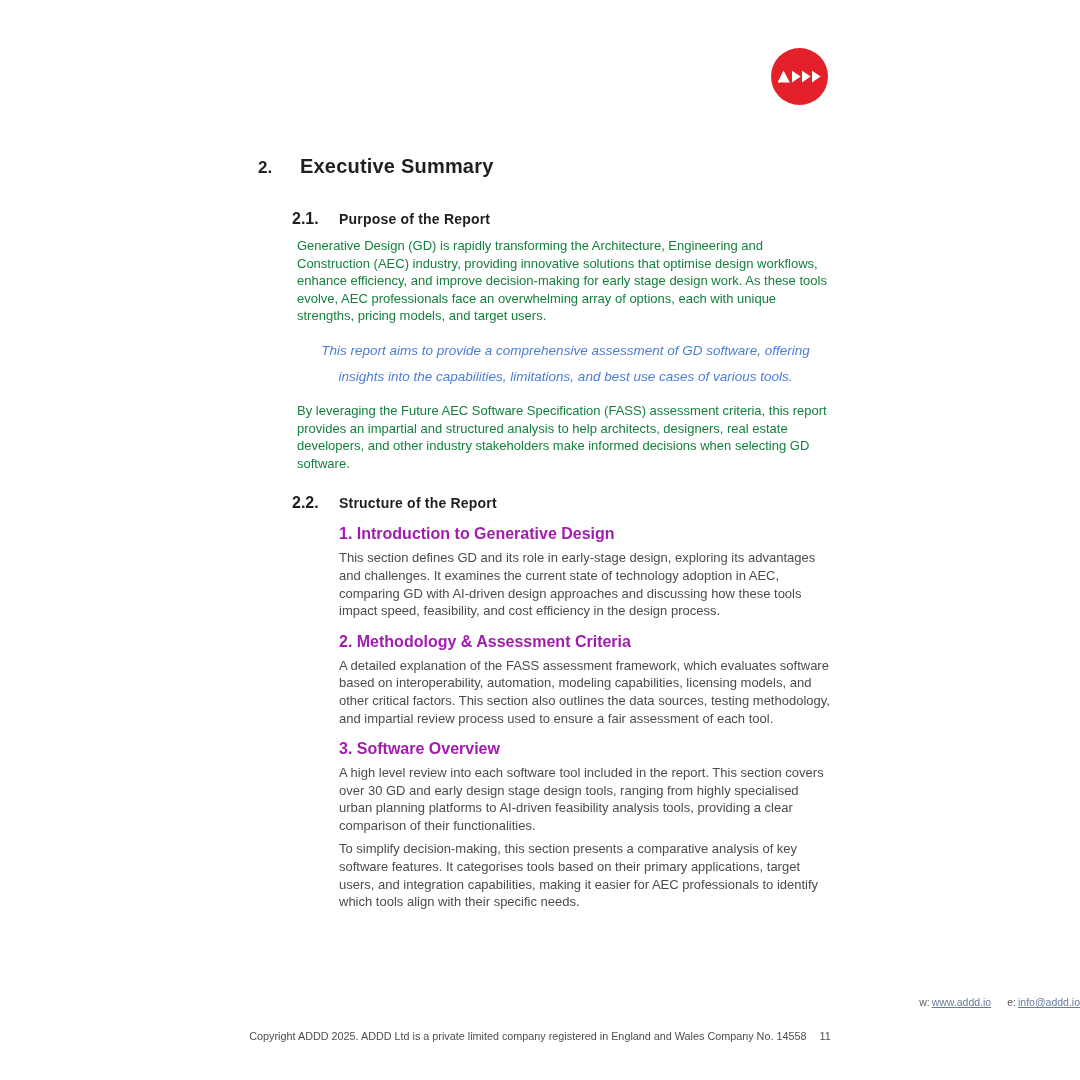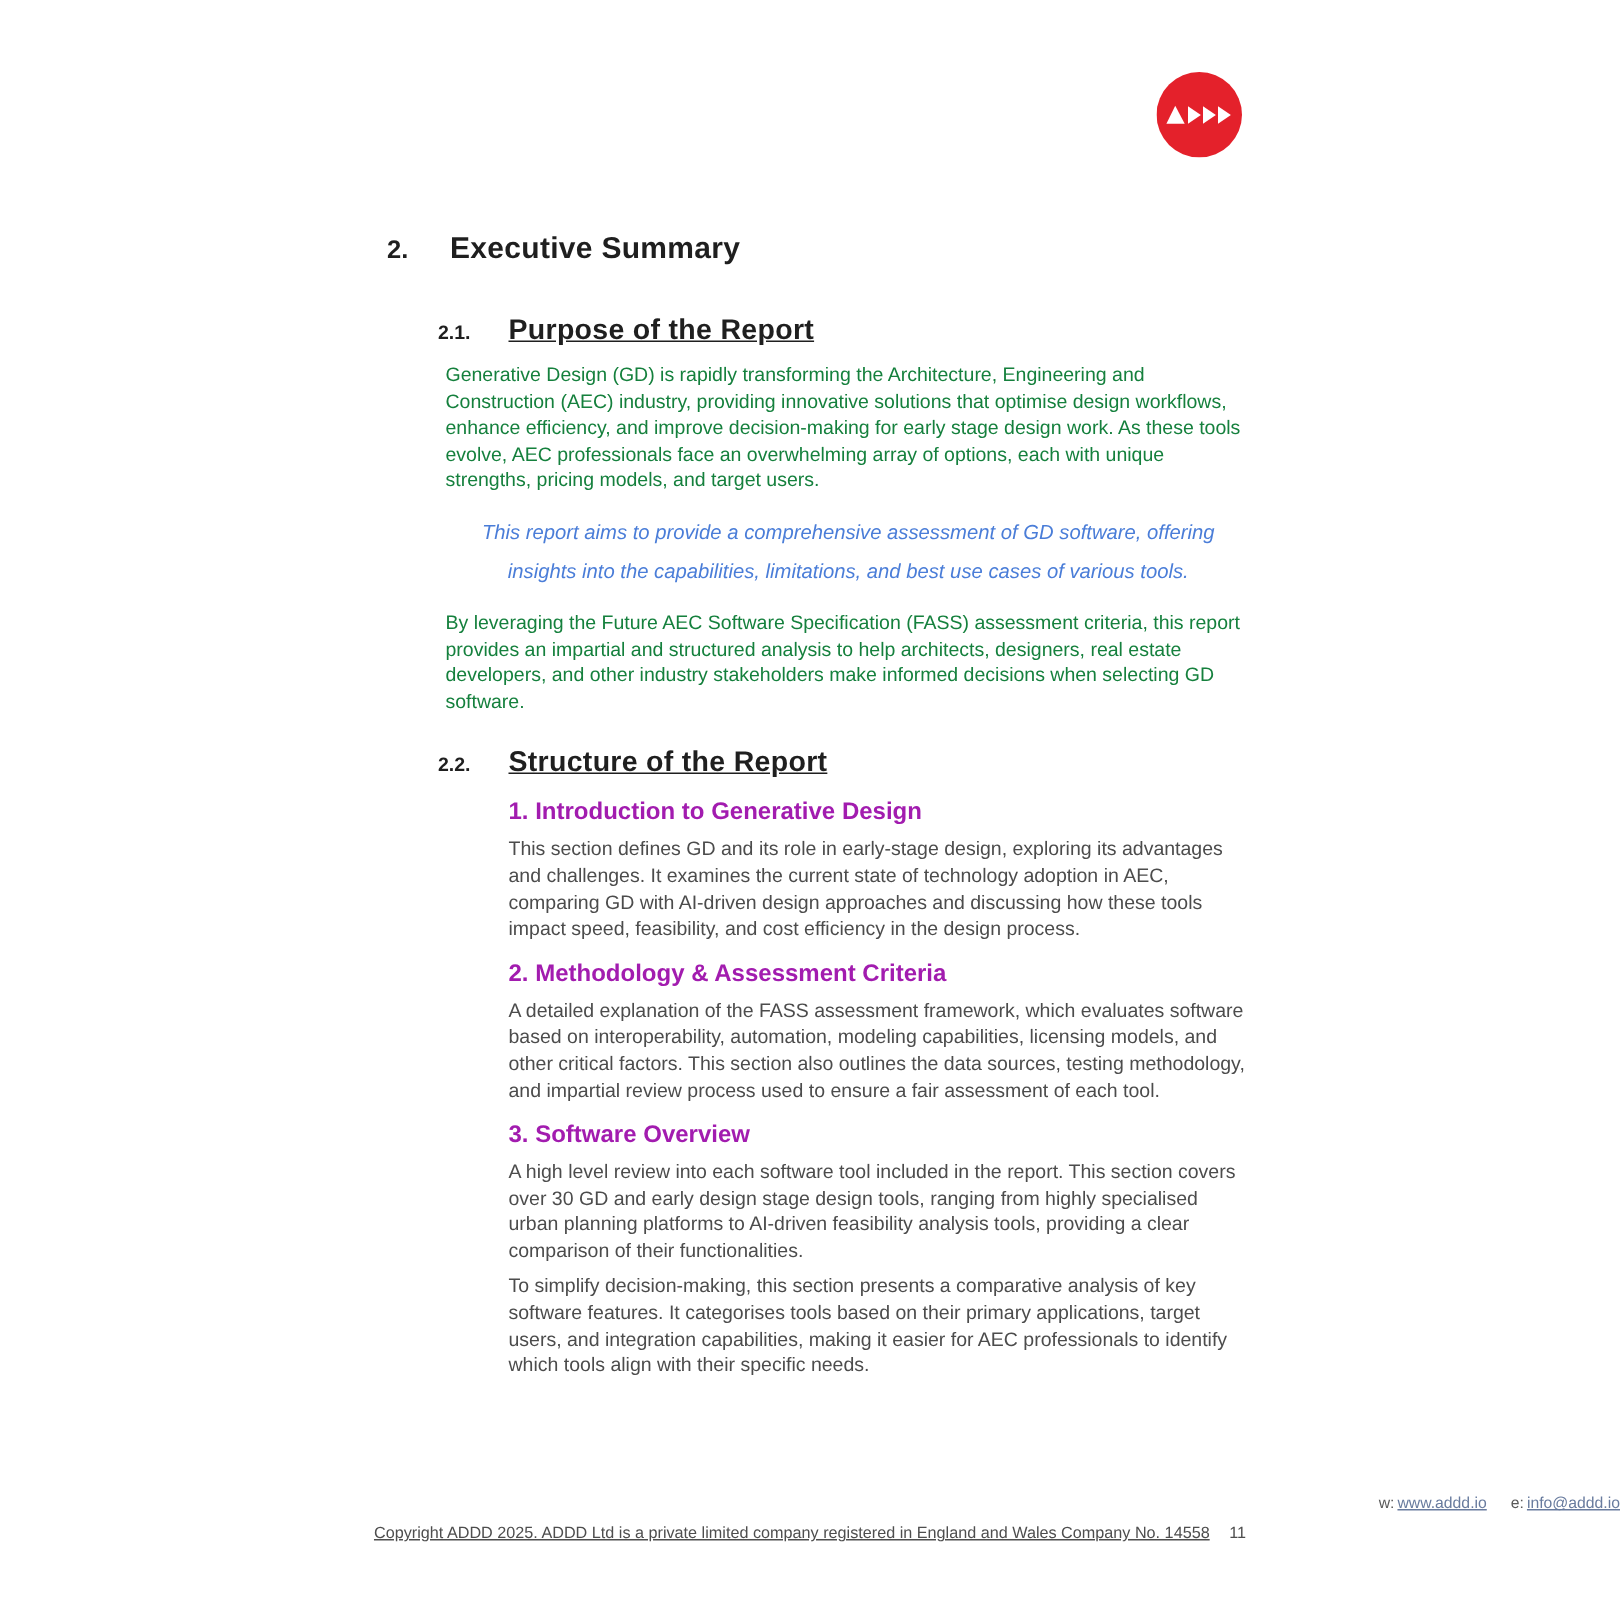--- a/index.html
+++ b/index.html
@@ -34,22 +34,22 @@
   }
   .h1-num { width: 42px; font-size: 17px; }
   .h1-title { font-size: 20px; letter-spacing: 0.2px; }
   .h2-row {
     display: flex;
     align-items: baseline;
     color: #1f1f1f;
     font-weight: bold;
     margin-left: 34px;
   }
-  .h2-num { width: 47px; font-size: 13px; }
-  .h2-title { font-size: 19px; letter-spacing: 0.2px; text-decoration: underline; }
+  .h2-num { width: 47px; font-size: 16px; }
+  .h2-title { font-size: 14px; letter-spacing: 0.2px; }
   .sec-21 { margin-top: 32px; }
   .sec-22 { margin-top: 22px; }
   .body-p {
     margin: 9px 0 0 39px;
     width: 537px;
     font-size: 13px;
     line-height: 17.6px;
     color: #15803d;
   }
   .quote {
@@ -86,24 +86,23 @@
     text-align: right;
   }
   .footer-links .label { margin: 0 2px 0 0; }
   .footer-links .gap { display: inline-block; width: 16px; }
   .footer a, .footer .link {
     color: #687b9e;
     text-decoration: underline;
     cursor: pointer;
   }
   .footer-copy {
-    margin-top: 8px;
+    margin-top: 22px;
     font-size: 10.8px;
     color: #4e4e4e;
-    text-decoration: underline;
   }
   .page-num { display: inline-block; margin-left: 13px; }
 </style>
 </head>
 <body>
 
 <div class="page">
 
   <div class="logo">
     <svg viewBox="0 0 57 57" width="57" height="57">

